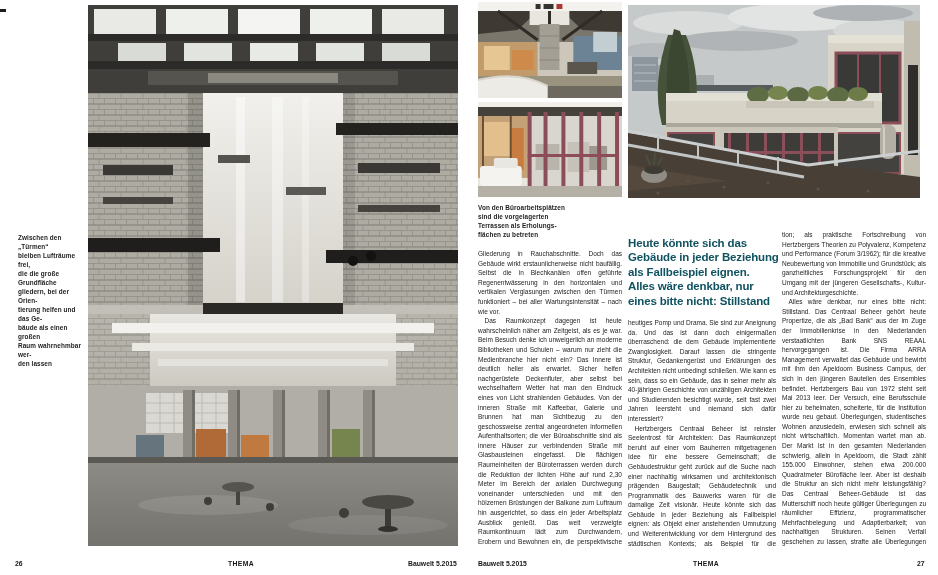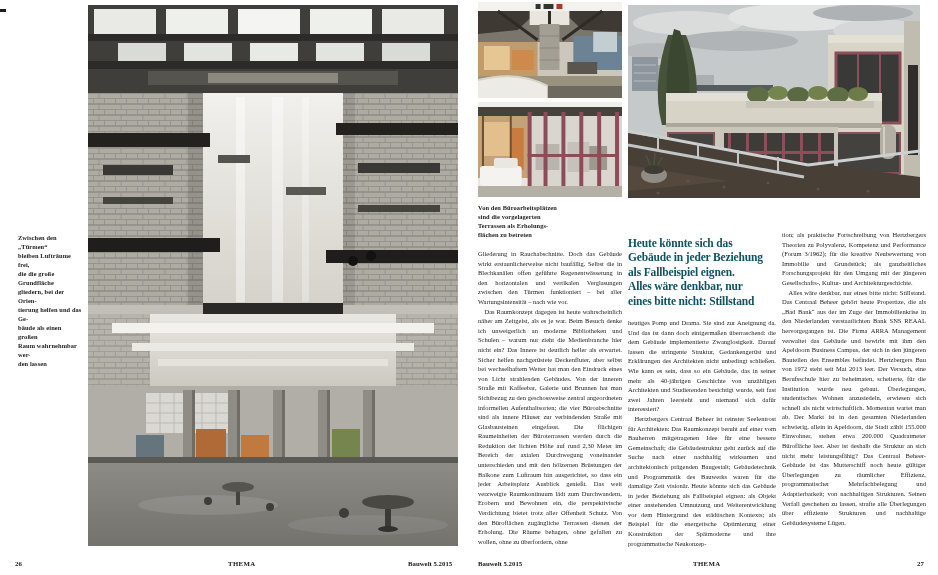--- a/index.html
+++ b/index.html
@@ -1,17 +1,17 @@
 <!DOCTYPE html>
 <html lang="de"><head>
 <meta charset="utf-8">
 <style>
   html,body{margin:0;padding:0;background:#ffffff;}
   .spread{position:relative;width:938px;height:575px;background:#ffffff;overflow:hidden;
-          font-family:Liberation Serif, serif;color:#1c1c1c;}
+          font-family:Liberation Sans, sans-serif;color:#1c1c1c;}
   .photo{position:absolute;overflow:hidden;background:#d8d5ce;}
   .photo svg{display:block;width:100%;height:100%;}
   .caption{position:absolute;font-size:6.4px;line-height:9px;font-weight:bold;
            color:#1c1c1c;white-space:pre-line;letter-spacing:.1px;}
   .bodycol{position:absolute;font-size:6.5px;line-height:9.6px;color:#1c1c1c;
            text-align:justify;white-space:pre-line;overflow:hidden;
            hyphens:auto;-webkit-hyphens:auto;}
   .headline{position:absolute;font-size:11.5px;line-height:14.4px;font-weight:bold;
             letter-spacing:-.15px;white-space:pre-line;}
   .footer-item{position:absolute;top:560px;font-size:6.8px;font-weight:bold;color:#161616;}

